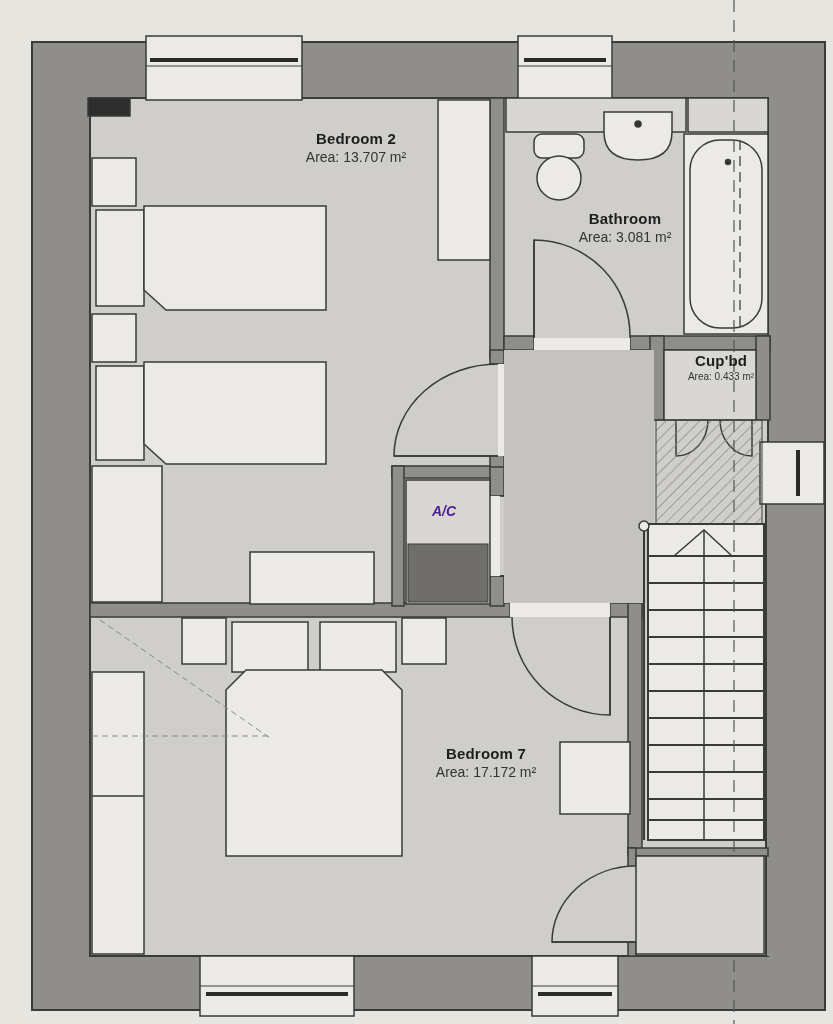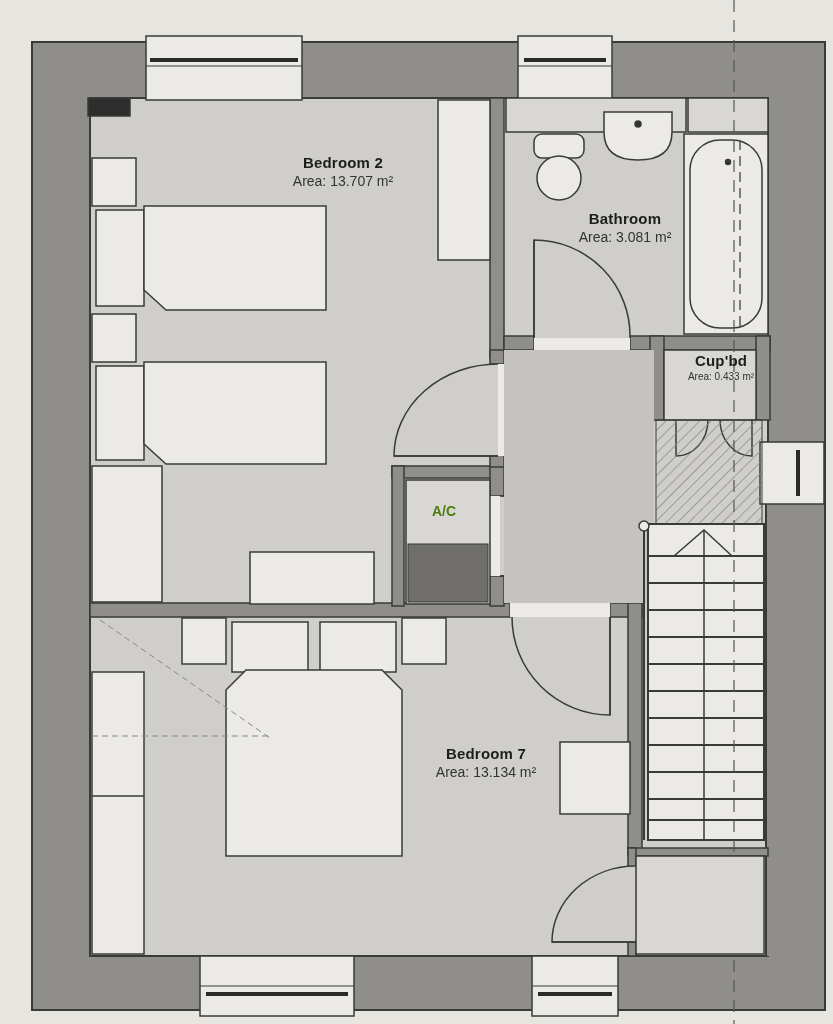--- a/index.html
+++ b/index.html
@@ -1,21 +1,21 @@
 <!DOCTYPE html>
 <html><head>
 <meta charset="utf-8">
 <style>
   html, body { margin: 0; padding: 0; }
   body { width: 833px; height: 1024px; background: #e6e5e0; position: relative; overflow: hidden; font-family: "Liberation Sans", sans-serif; }
   .plan { position: absolute; left: 0; top: 0; width: 833px; height: 1024px; }
   .lbl { position: absolute; text-align: center; color: #1d1d1d; white-space: nowrap; }
   .lbl .name { font-weight: bold; font-size: 15px; letter-spacing: 0.2px; display: block; }
   .lbl .area { font-size: 14px; display: block; margin-top: 2px; color: #333; }
-  .ac-label { position: absolute; font-weight: bold; font-size: 14px; color: #4d7c0f; }
+  .ac-label { position: absolute; font-weight: bold; font-size: 14px; color: #4c1d95; font-style: italic; }
 </style>
 </head>
 <body>
 
 <div class="plan">
   <svg width="833" height="1024" viewBox="0 0 833 1024" xmlns="http://www.w3.org/2000/svg">
 
     <g>
       <rect x="32" y="42" width="793" height="968" fill="#8f8e8a" stroke="#3a3a38" stroke-width="2"></rect>
     </g>
@@ -197,30 +197,30 @@
       <path d="M226 690 L246 670 L382 670 L402 690 L402 856 L226 856 Z"></path>
       <rect x="560" y="742" width="70" height="72"></rect>
       <line x1="100" y1="620" x2="270" y2="738" stroke="#888" stroke-width="1" stroke-dasharray="6 4"></line>
       <line x1="92" y1="736" x2="270" y2="736" stroke="#888" stroke-width="1" stroke-dasharray="6 4"></line>
     </g>
 
     <rect x="636" y="856" width="128" height="98" fill="#d8d7d3" stroke="#3a3a38" stroke-width="1.5"></rect>
   </svg>
 
   
-  <div class="lbl" style="left:268px; top:130px; width:150px;margin-top:24px;">
+  <div class="lbl" style="left:281px; top:130px; width:150px;">
     <span class="name">Bedroom 2</span>
     <span class="area">Area: 13.707 m²</span>
   </div>
   <div class="lbl" style="left:560px; top:200px; width:130px;margin-top:10px;">
     <span class="name">Bathroom</span>
     <span class="area">Area: 3.081 m²</span>
   </div>
   <div class="lbl" style="left:664px; top:352px; width:94px;padding-left:10px;">
     <span class="name">Cup'bd</span>
     <span class="area" style="font-size:10px;">Area: 0.433 m²</span>
   </div>
   <div class="ac-label" style="left:432px; top:503px;">A/C</div>
   <div class="lbl" style="left:416px; top:745px; width:140px;">
     <span class="name">Bedroom 7</span>
-    <span class="area">Area: 13.134 m²</span>
+    <span class="area">Area: 17.172 m²</span>
   </div>
 </div>
 
 </body></html>

